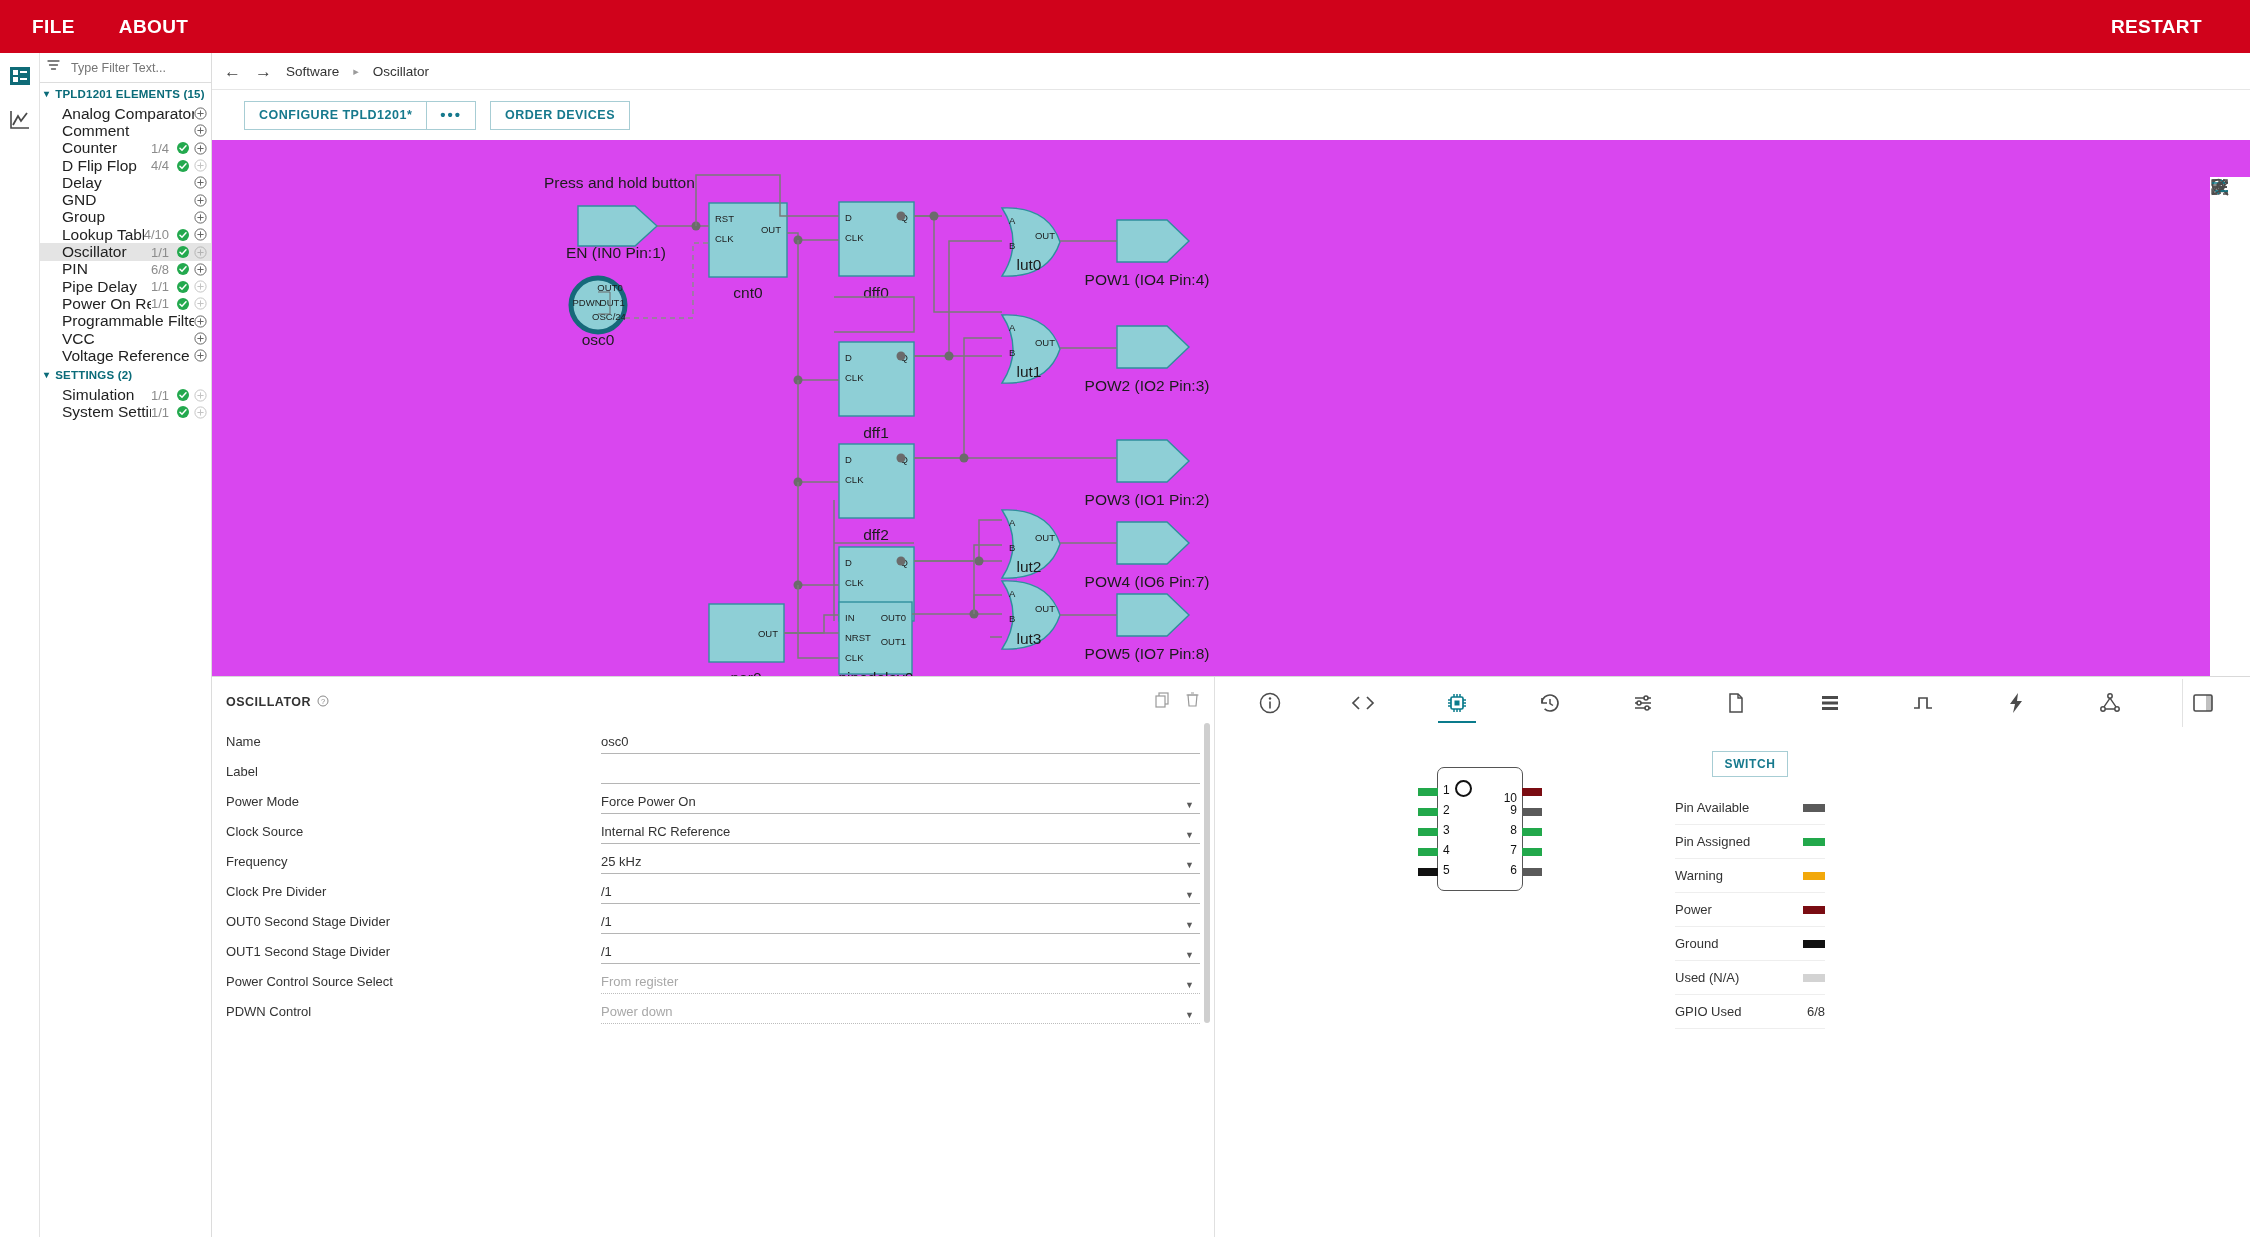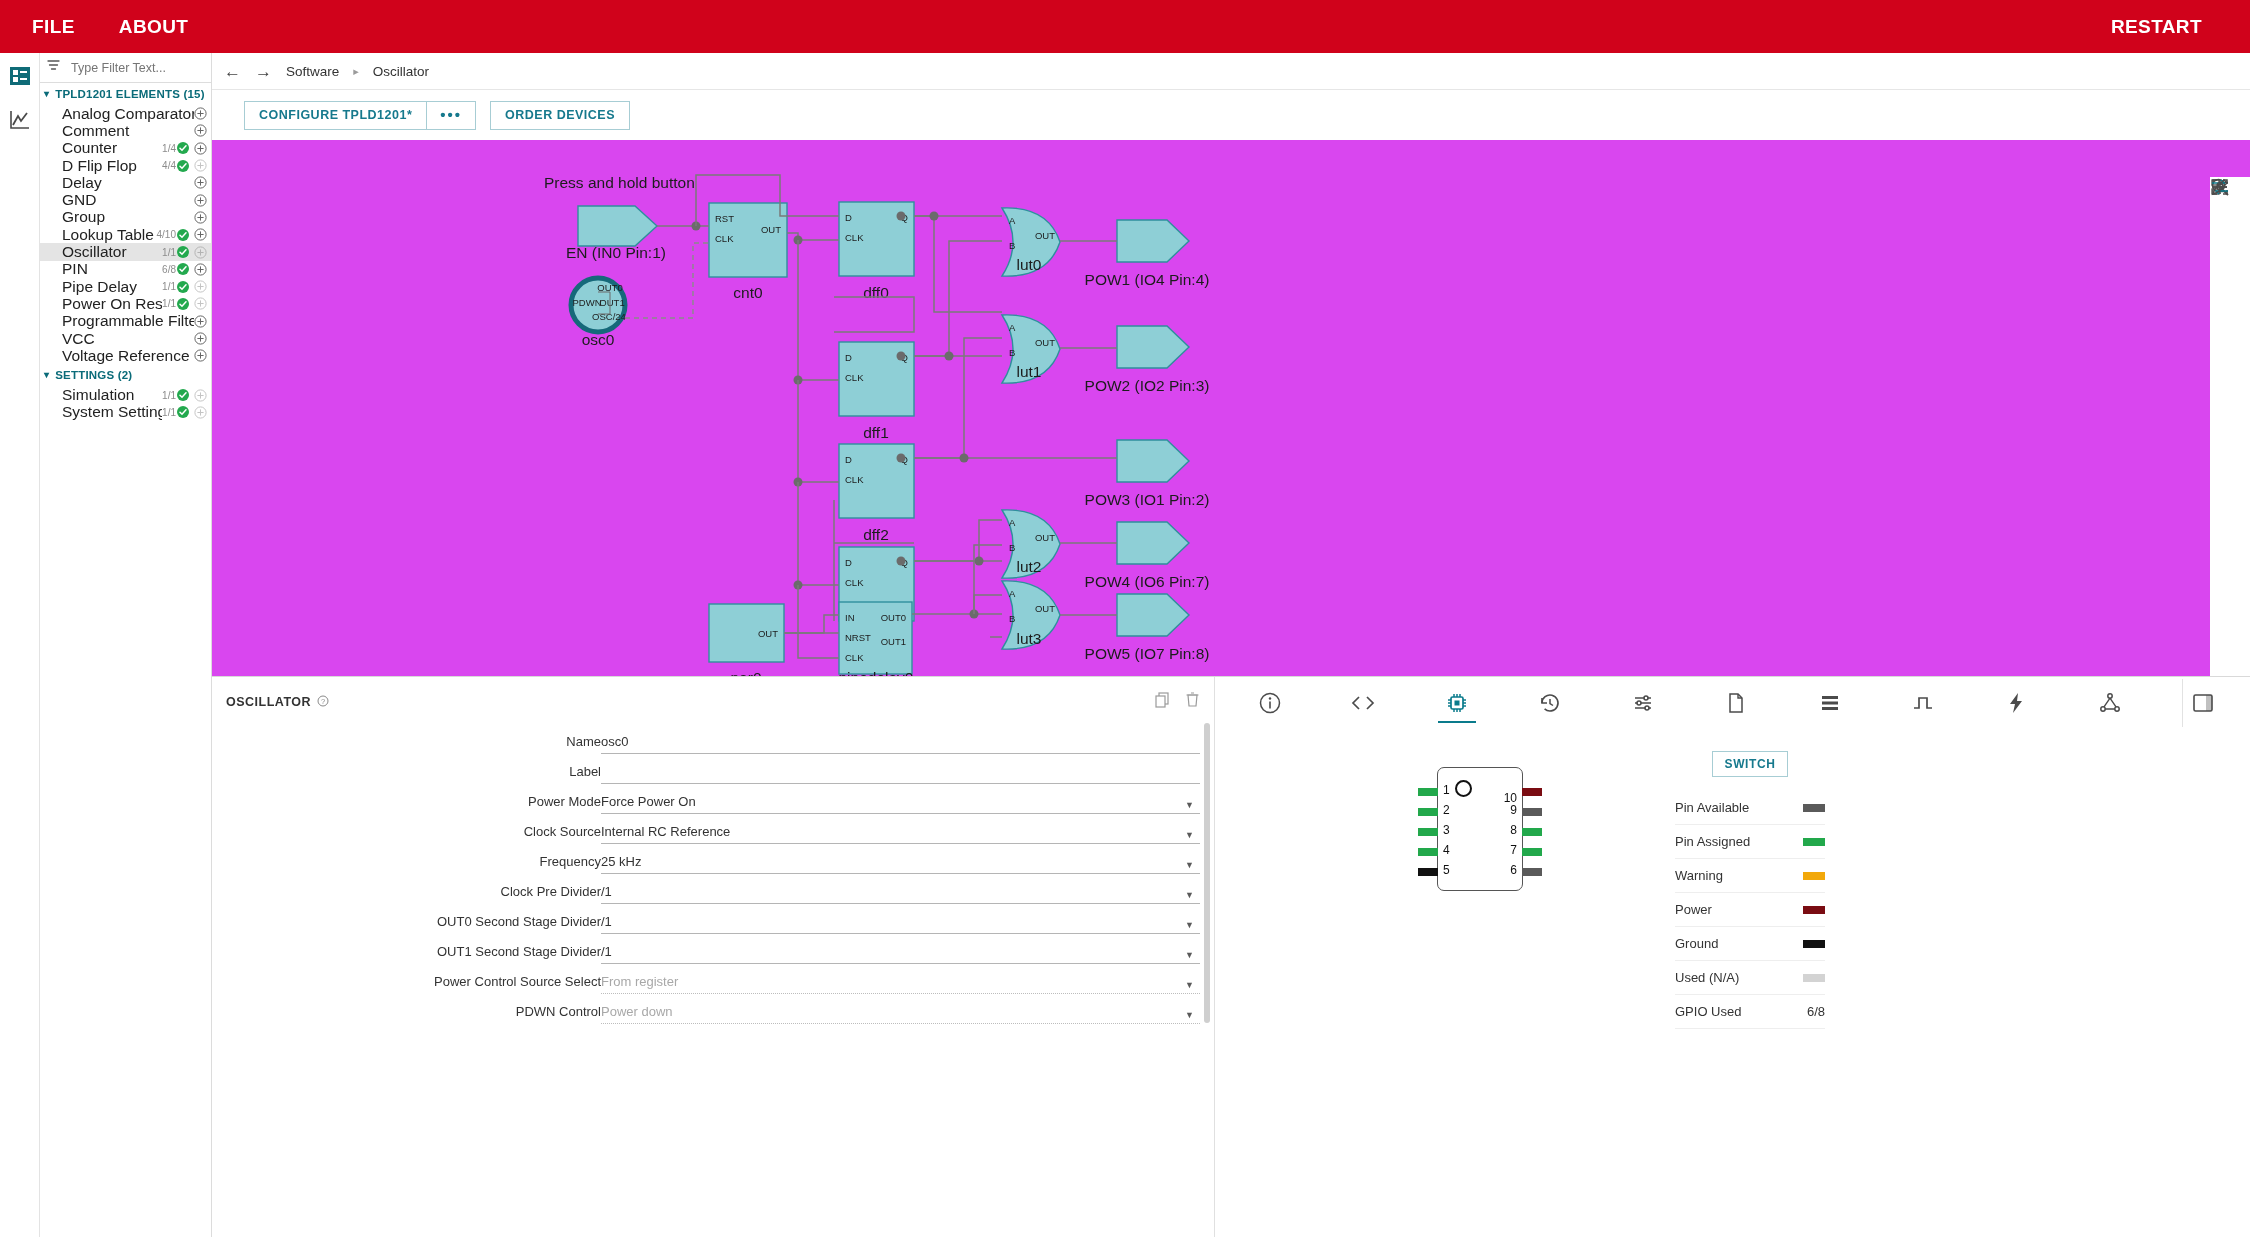--- a/index.html
+++ b/index.html
@@ -53,21 +53,21 @@
     font-size:11.5px; font-weight:700; color:#0a6b79; letter-spacing:.2px;
     padding:5px 4px 5px 4px; cursor:pointer;
   }
   .grouphdr .caret { font-size:10px; color:#0a6b79; transform:translateY(-1px); }
   .trow {
     display:flex; align-items:center; height:17.3px;
     padding-left:22px; padding-right:4px; font-size:12.3px; cursor:pointer;
   }
   .trow.sel { background:#e4e4e4; }
   .trow .nm { flex:1; color:#222; white-space:nowrap; overflow:hidden; }
-  .trow .cnt { color:#8c8c8c; font-size:10px; margin-right:1px; }
+  .trow .cnt { color:#8c8c8c; font-size:13px; margin-right:8px; }
   .trow .chk {
     width:12px; height:12px; border-radius:50%; background:#23a94e;
     display:inline-flex; align-items:center; justify-content:center; margin-right:5px; flex:0 0 auto;
   }
   .trow .chk svg { display:block; }
   .trow .plus { width:13px; height:13px; flex:0 0 auto; }
   .trow .plus.dim { opacity:.38; }
 
   
   #main { position:absolute; left:212px; top:53px; width:2038px; height:1184px; background:#fff; }
@@ -627,21 +627,21 @@
             <rect x="2" y="5" width="9" height="11" stroke="#9a9a9a" stroke-width="1.2" fill="#fff"></rect>
           </svg>
       </span>
       <span class="hicon">
         <svg width="15" height="17" viewBox="0 0 15 17">
             <path d="M3 4h9l-1 11H4z" stroke="#9a9a9a" stroke-width="1.2" fill="none"></path>
             <path d="M1.5 4h12M6 2h3" stroke="#9a9a9a" stroke-width="1.2"></path>
           </svg>
       </span>
     </div>
-    <div id="propfields" style="margin-top: 12px; text-align: right;">
+    <div id="propfields" style="margin-top: 12px;">
         <div class="frow">
           <div class="flabel">Name</div>
           <div class="fctl">
             <span class="fval">osc0</span>
           </div>
         </div>
         <div class="frow">
           <div class="flabel">Label</div>
           <div class="fctl">
             <span class="fval"></span>

